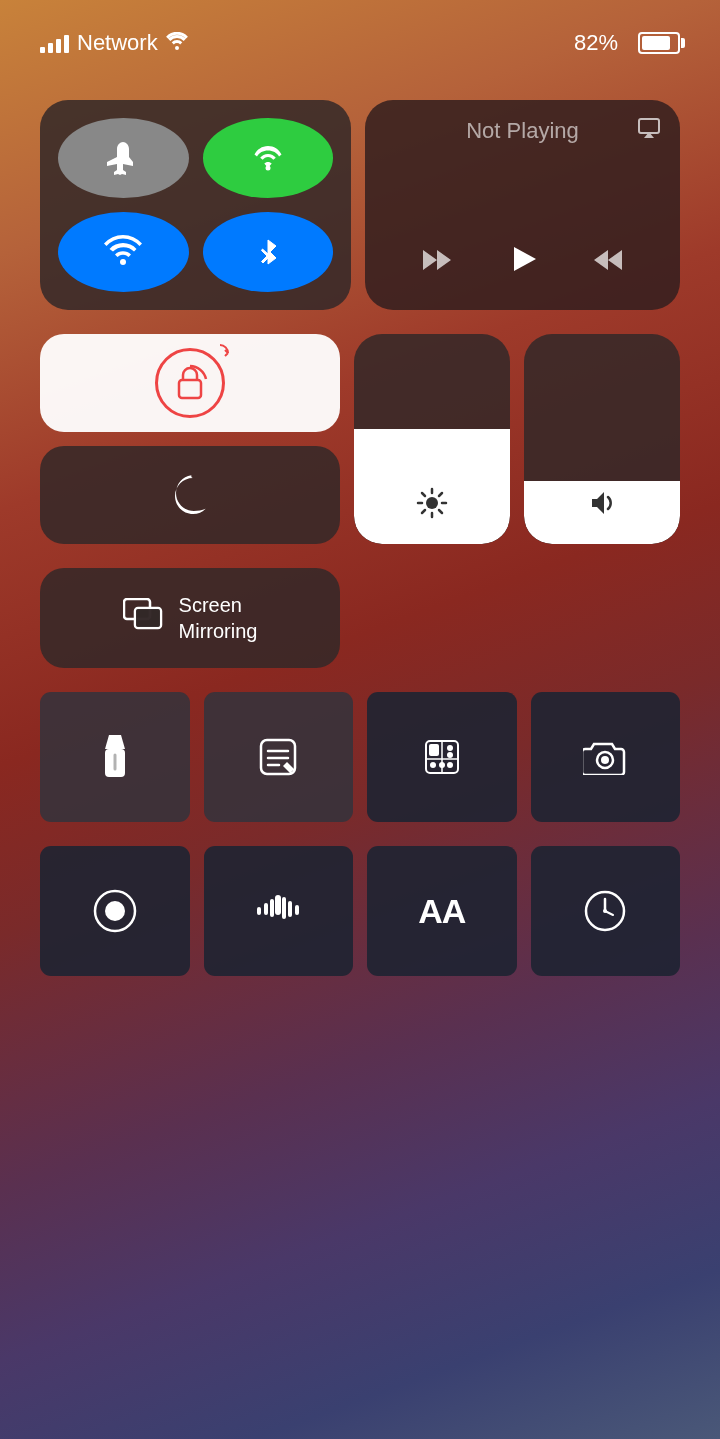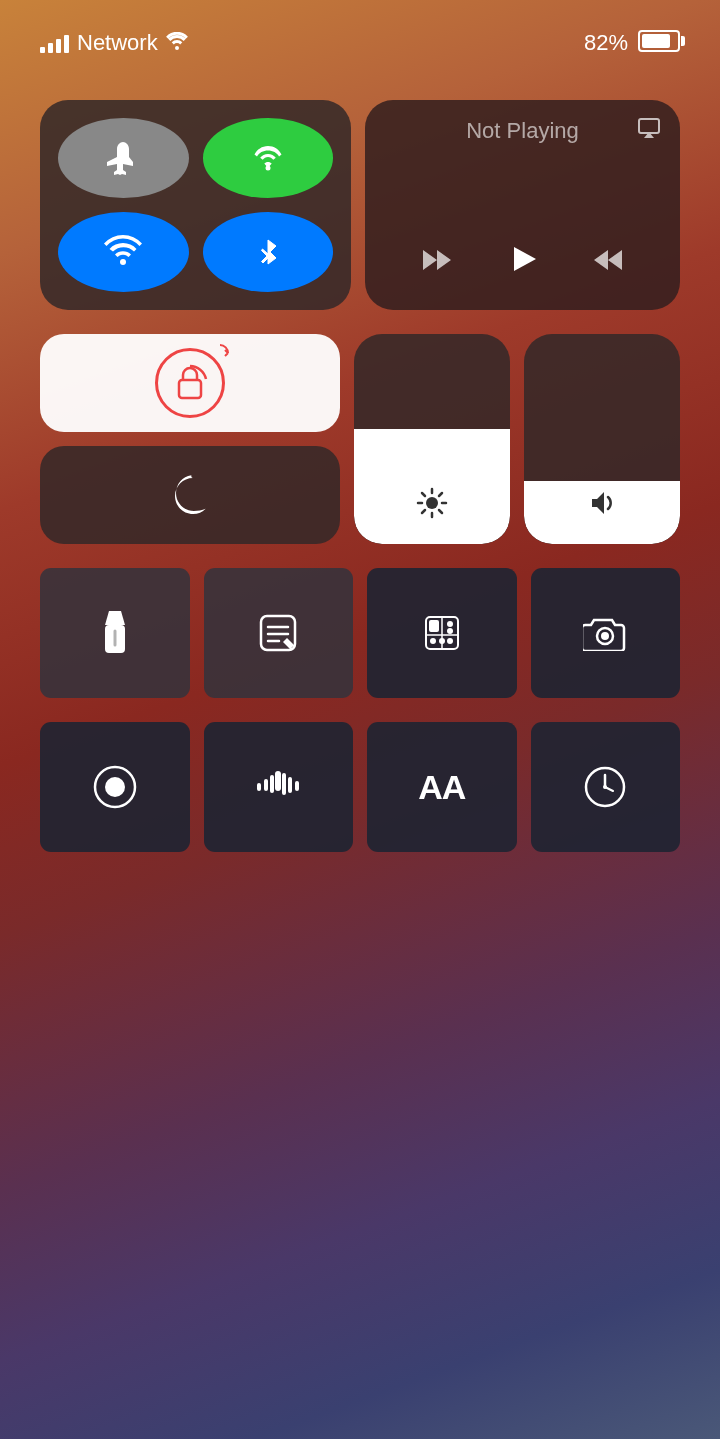--- a/index.html
+++ b/index.html
@@ -67,22 +67,22 @@
       font-weight: 500;
     }
 
     .wifi-icon-status {
       color: white;
       font-size: 20px;
     }
 
     .status-right {
       display: flex;
-      align-items: flex-start;
-      gap: 10px;
+      align-items: center;
+      gap: 20px;
     }
 
     .battery-percent {
       color: white;
       font-size: 22px;
       font-weight: 500;
     }
 
     .battery-icon {
       width: 42px;
@@ -496,20 +496,32 @@
       <div class="slider-fill" style="height:30%;"></div>
       <div class="slider-icon dark">
         <svg width="32" height="32" viewBox="0 0 32 32" fill="#333">
           <path d="M6 12v8h5l7 7V5L11 12H6z"></path>
           <path d="M22 10a8 8 0 0 1 0 12" fill="none" stroke="#333" stroke-width="2.5" stroke-linecap="round"></path>
         </svg>
       </div>
     </div>
   </div>
 
+  <div class="row3">
+    <div class="screen-mirror-btn">
+      <div class="mirror-icon">
+        <svg width="40" height="32" viewBox="0 0 40 32" fill="white">
+          <rect x="1" y="1" width="26" height="20" rx="3" fill="none" stroke="white" stroke-width="2.5"></rect>
+          <rect x="12" y="10" width="26" height="20" rx="3" fill="rgba(50,40,40,0.85)" stroke="white" stroke-width="2.5"></rect>
+          <rect x="13" y="11" width="24" height="18" rx="2" fill="rgba(50,40,40,0.85)"></rect>
+        </svg>
+      </div>
+      <div class="mirror-text">Screen<br>Mirroring</div>
+    </div>
+  </div>
 
   <div class="shortcut-row">
     <div class="shortcut-btn">
       <svg width="38" height="48" viewBox="0 0 38 48" fill="white">
         <path d="M13 2h12l4 14H9L13 2z"></path>
         <rect x="9" y="16" width="20" height="28" rx="4"></rect>
         <line x1="19" y1="22" x2="19" y2="36" stroke="rgba(0,0,0,0.3)" stroke-width="3" stroke-linecap="round"></line>
       </svg>
     </div>
     <div class="shortcut-btn">

